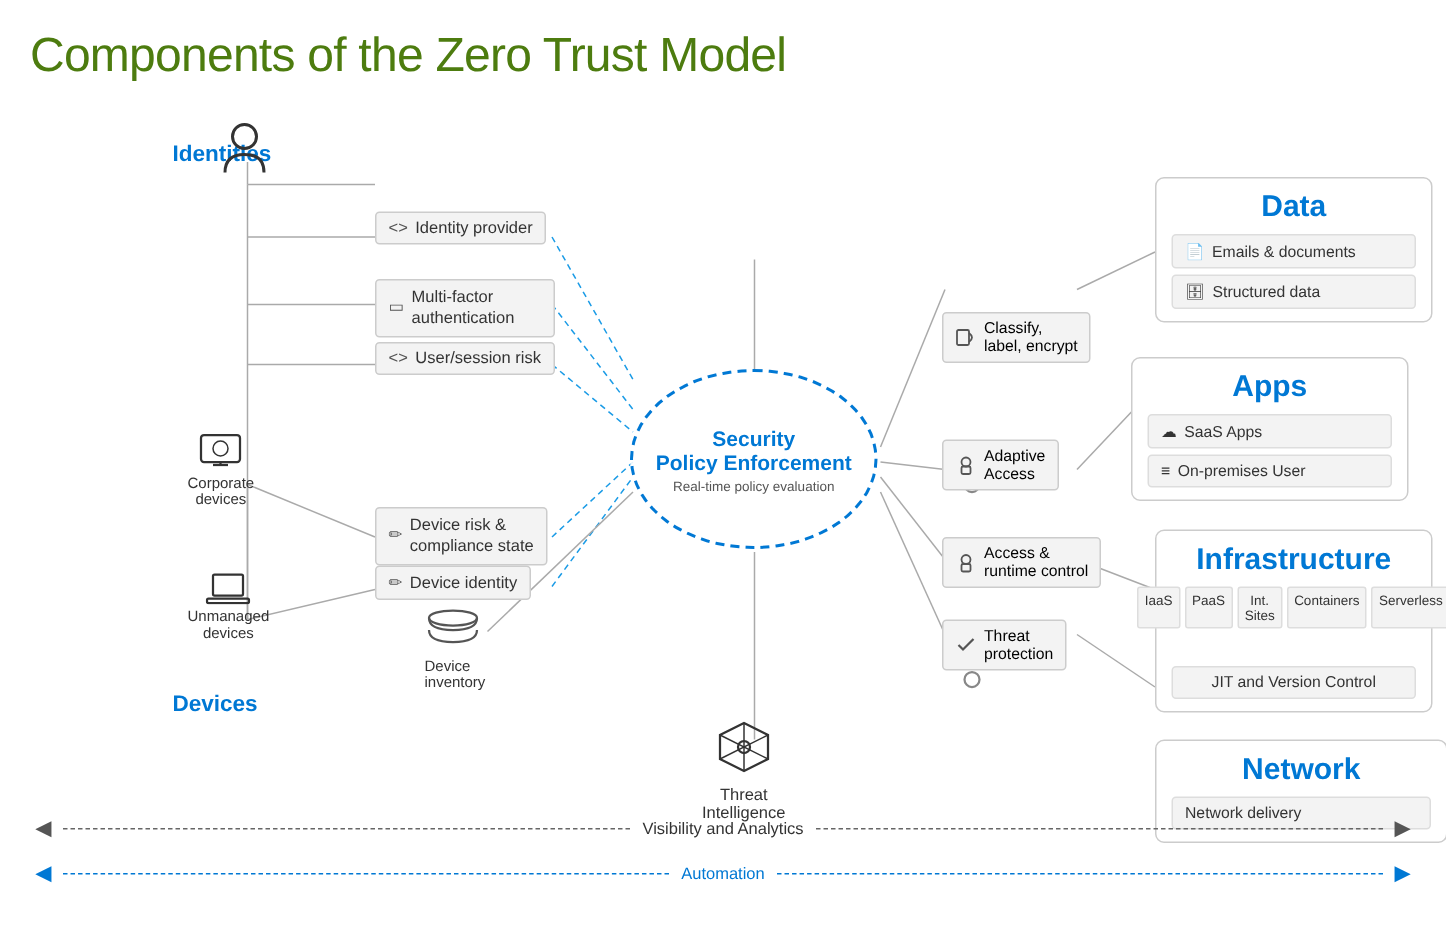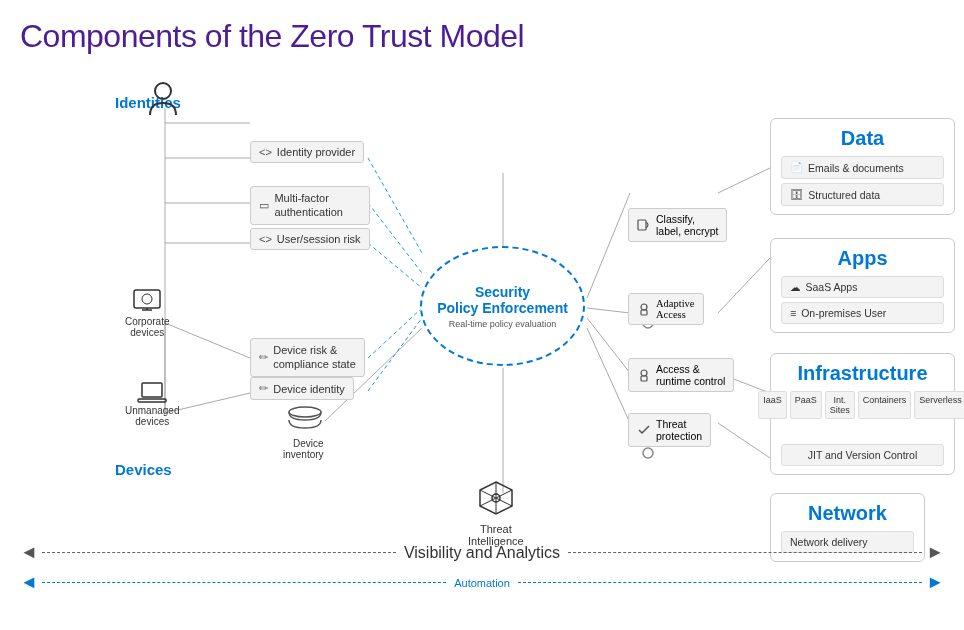--- a/index.html
+++ b/index.html
@@ -13,21 +13,21 @@
     }
     .page {
       width: 964px;
       height: 630px;
       padding: 18px 20px 10px 20px;
       position: relative;
     }
     .main-title {
       font-size: 32px;
       font-weight: 300;
-      color: #4c1d95;
+      color: #4d7c0f;
       margin-bottom: 8px;
       letter-spacing: -0.5px;
     }
     .diagram-area {
       position: relative;
       width: 100%;
       height: 545px;
     }
 
     
@@ -73,21 +73,21 @@
     .devices-label {
       position: absolute;
       color: #0078d4;
       font-size: 15px;
       font-weight: 600;
     }
 
     
     .device-inventory {
       position: absolute;
-      text-align: right;
+      text-align: left;
       font-size: 11px;
       color: #333;
     }
 
     
     .center-ellipse {
       position: absolute;
       width: 165px;
       height: 120px;
       border: 2px dashed #0078d4;
@@ -329,21 +329,21 @@
         <span style="font-size:10.5px;">Classify,<br>label, encrypt</span>
       </div>
     </div>
 
     <div style="position:absolute; top:230px; left:608px;">
       <div class="right-item-box">
         <svg width="14" height="14" viewBox="0 0 14 14">
             <circle cx="7" cy="5" r="3" fill="none" stroke="#555" stroke-width="1.2"></circle>
             <rect x="4" y="8" width="6" height="5" rx="1" fill="none" stroke="#555" stroke-width="1.2"></rect>
           </svg>
-        <span style="font-size:10.5px;font-family:Liberation Serif, serif;">Adaptive<br>Access</span>
+        <span style="font-size:10.5px;">Adaptive<br>Access</span>
       </div>
     </div>
 
     <div style="position:absolute; top:295px; left:608px;">
       <div class="right-item-box">
         <svg width="14" height="14" viewBox="0 0 14 14">
             <circle cx="7" cy="5" r="3" fill="none" stroke="#555" stroke-width="1.2"></circle>
             <rect x="4" y="8" width="6" height="5" rx="1" fill="none" stroke="#555" stroke-width="1.2"></rect>
           </svg>
         <span style="font-size:10.5px;">Access &amp;<br>runtime control</span>
@@ -364,21 +364,21 @@
       <div class="cat-item">
         <span>📄</span>
         <span>Emails &amp; documents</span>
       </div>
       <div class="cat-item">
         <span>🗄</span>
         <span>Structured data</span>
       </div>
     </div>
 
-    <div class="cat-box" style="top:175px; left:750px; width:185px;">
+    <div class="cat-box" style="top:175px; left:734px; width:185px;">
       <div class="cat-title">Apps</div>
       <div class="cat-item">
         <span>☁</span>
         <span>SaaS Apps</span>
       </div>
       <div class="cat-item">
         <span>≡</span>
         <span>On-premises User</span>
       </div>
     </div>
@@ -390,33 +390,33 @@
         <div class="infra-col">PaaS</div>
         <div class="infra-col">Int. Sites</div>
         <div class="infra-col">Containers</div>
         <div class="infra-col">Serverless</div>
       </div>
       <div class="cat-item" style="justify-content:center;margin-top:25px;">
         <span>JIT and Version Control</span>
       </div>
     </div>
 
-    <div class="cat-box" style="top:430px; left:750px; width:155px;">
+    <div class="cat-box" style="top:430px; left:750px; width:195px;">
       <div class="cat-title">Network</div>
       <div class="cat-item">
         <span>Network delivery</span>
       </div>
     </div>
 
     <div style="position:absolute; bottom:45px; left:0; right:0; display:flex; align-items:center; gap:8px;">
       <div style="flex:1; display:flex; align-items:center;">
         <div style="font-size:18px; color:#555; margin-right:4px;">◄</div>
         <div style="flex:1; border-top:1.5px dashed #666;"></div>
       </div>
-      <div style="font-size:16px; color:#333; white-space:nowrap;">Visibility and Analytics</div>
+      <div style="font-size:11px; color:#333; white-space:nowrap;">Visibility and Analytics</div>
       <div style="flex:1; display:flex; align-items:center;">
         <div style="flex:1; border-top:1.5px dashed #666;"></div>
         <div style="font-size:18px; color:#555; margin-left:4px;">►</div>
       </div>
     </div>
 
     <div style="position:absolute; bottom:15px; left:0; right:0; display:flex; align-items:center; gap:8px;">
       <div style="flex:1; display:flex; align-items:center;">
         <div style="font-size:18px; color:#0078d4; margin-right:4px;">◄</div>
         <div style="flex:1; border-top:1.5px dashed #0078d4;"></div>

